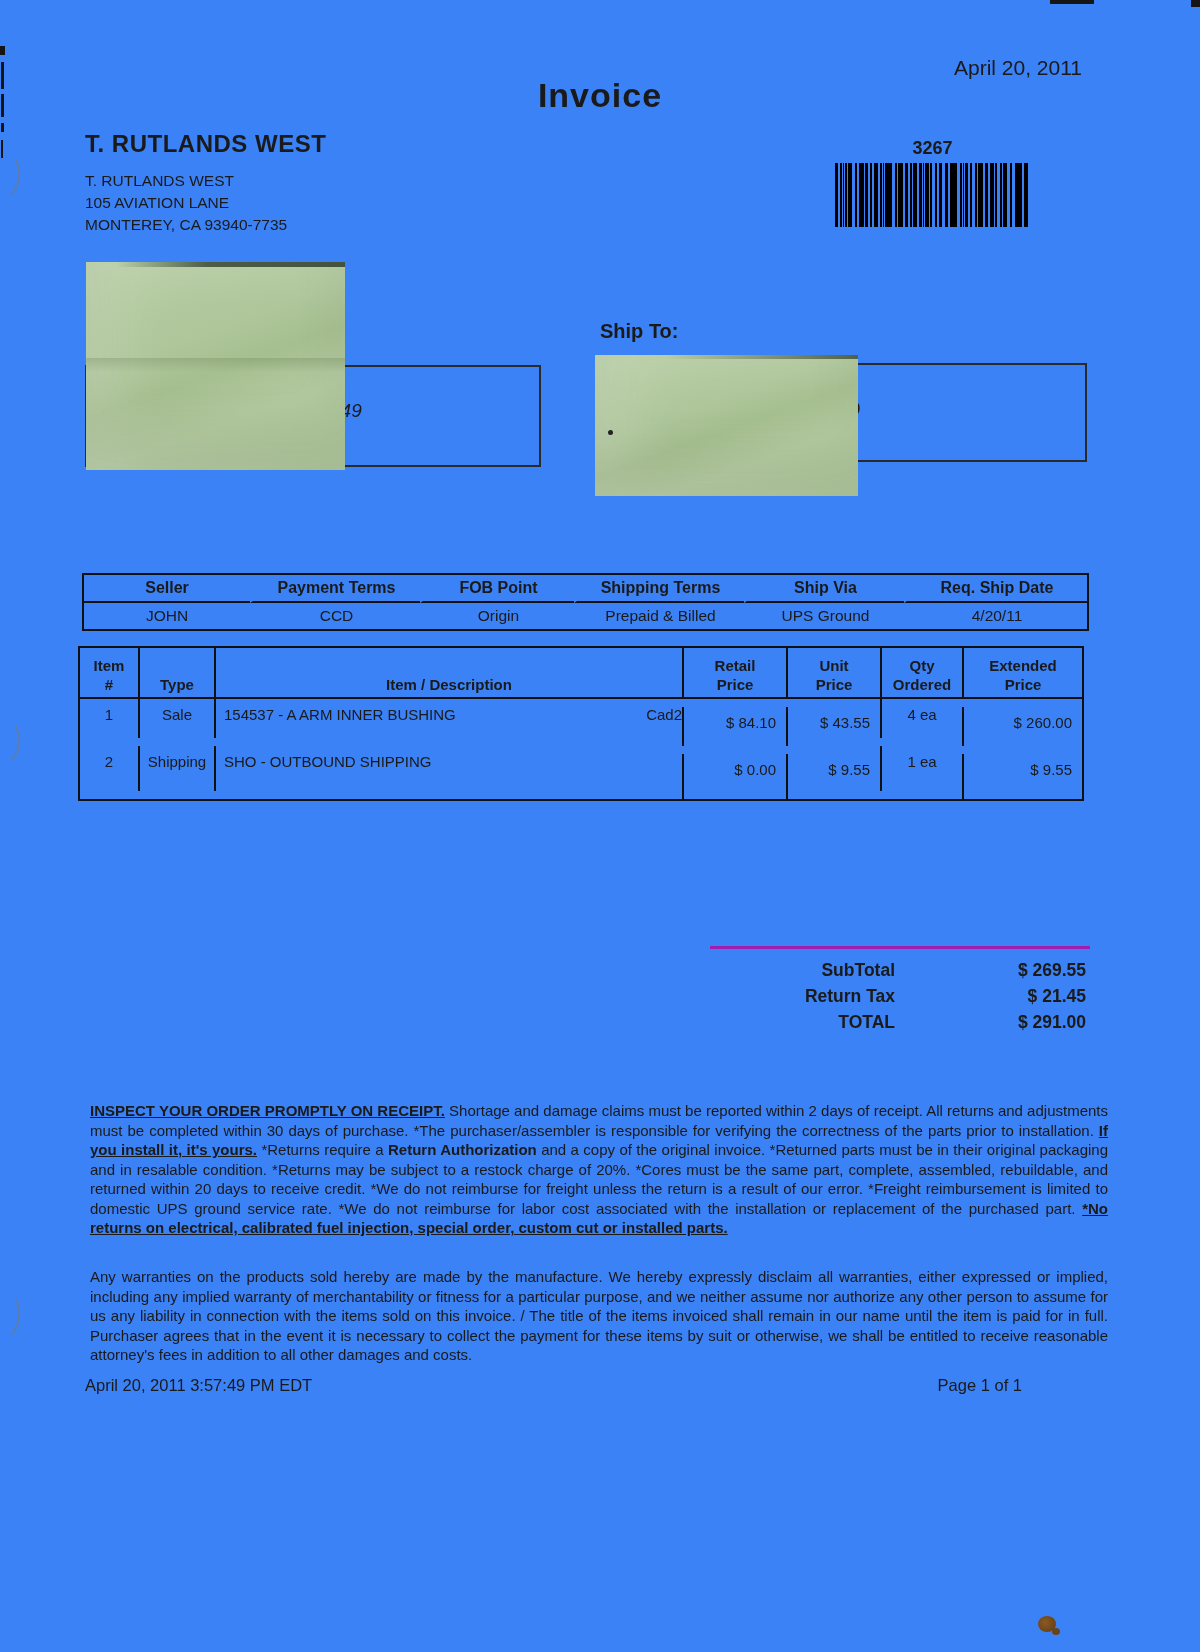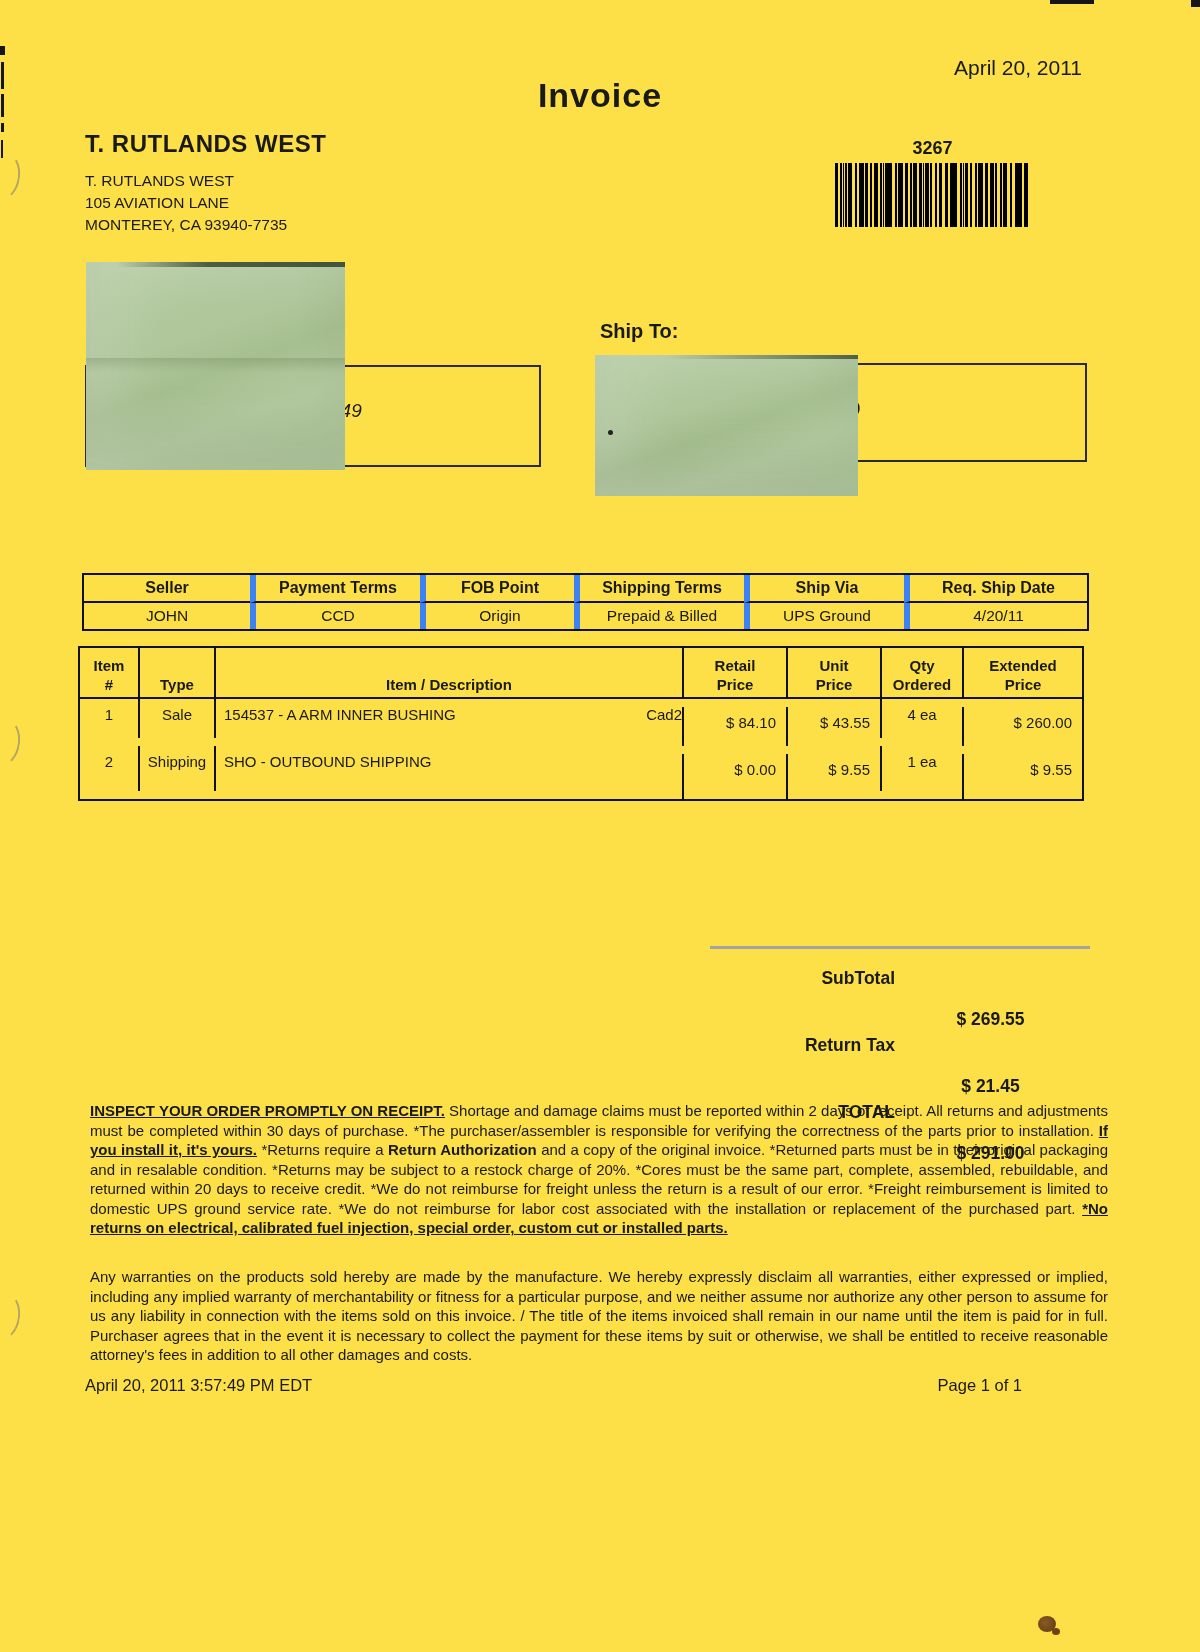--- a/index.html
+++ b/index.html
@@ -1,18 +1,18 @@
 <!DOCTYPE html>
 <html><head>
 <meta charset="utf-8">
 <style>
   html,body{margin:0;padding:0;background:#e8e8e4;}
   .page{
     position:relative;width:1200px;height:1652px;margin:0 auto;
-    background:#fde047;overflow:hidden;
+    background:#3b82f6;overflow:hidden;
     font-family:"Liberation Sans","DejaVu Sans",sans-serif;color:#1a1a1a;
   }
   .abs{position:absolute;}
 
   
   .doc-date{top:56px;right:118px;font-size:21px;}
   .doc-title{top:76px;left:0;width:1200px;text-align:center;font-size:34px;font-weight:bold;letter-spacing:1px;}
   .company-name{top:130px;left:85px;font-size:24px;font-weight:bold;letter-spacing:.5px;}
   .company-address{top:170px;left:85px;font-size:15.5px;line-height:22px;}
   .invoice-number{top:138px;left:835px;width:195px;text-align:center;font-size:18px;font-weight:bold;}
@@ -42,21 +42,21 @@
   .sticky-left::after{content:"";position:absolute;top:96px;left:0;right:0;height:14px;
     background:linear-gradient(180deg,rgba(80,100,60,.22),rgba(80,100,60,0));}
   .sticky-right{top:355px;left:595px;width:263px;height:141px;}
   .sticky-right::before{content:"";position:absolute;top:0;left:70px;right:0;height:4px;
     background:linear-gradient(90deg,rgba(40,55,35,0),rgba(40,55,35,.7));}
   .ink-dot{top:430px;left:608px;width:5px;height:5px;border-radius:50%;background:#222;z-index:4;}
 
   
   .seller-table{top:573px;left:82px;width:1003px;border:2px solid #111;
     display:grid;grid-template-columns:166px 170px 154px 170px 160px auto;}
-  .seller-table .cell{border-left:6px solid #3b82f6;display:flex;align-items:center;justify-content:center;height:26px;font-size:15.5px;}
+  .seller-table .cell{border-left:3px solid #3b82f6;display:flex;align-items:center;justify-content:center;height:26px;font-size:15.5px;}
   .seller-table .cell.first{border-left:none;}
   .seller-table .head{font-weight:bold;font-size:16px;border-bottom:2px solid #111;}
 
   
   .items-table{top:646px;left:78px;width:1002px;border:2px solid #111;
     display:grid;grid-template-columns:58px 76px 468px 104px 94px 82px auto;}
   .items-table .cell{border-left:2px solid #111;font-size:15px;}
   .items-table .cell.first{border-left:none;}
   .items-table .head{font-weight:bold;border-bottom:2px solid #111;height:46px;
     display:flex;flex-direction:column;justify-content:flex-end;align-items:center;padding-bottom:3px;line-height:19px;}
@@ -67,24 +67,24 @@
   .items-table .lft{justify-content:space-between;padding-left:8px;}
   .items-table .rgt{justify-content:flex-end;padding-right:10px;margin-top:8px;}
   .desc-note{margin-left:92px;}
 
   
   .approval-row{top:955px;left:85px;font-size:16.5px;}
   .line{display:inline-block;border-bottom:2px solid #333;height:14px;}
   .approval-line{width:288px;}
   .date-label{margin-left:24px;}
   .date-line{width:122px;}
-  .totals{top:946px;left:710px;width:380px;border-top:3px solid #a3a3a3;padding-top:16px;}
+  .totals{top:946px;left:710px;width:380px;border-top:3px solid #a21caf;padding-top:8px;}
   .totals .trow{display:grid;grid-template-columns:185px auto;font-weight:bold;font-size:17.5px;line-height:26px;}
   .totals .tlabel{text-align:right;padding-right:0;}
-  .totals .tvalue{text-align:center;padding-right:4px;margin-top:41px;}
+  .totals .tvalue{text-align:right;padding-right:4px;}
 
   
   .section-heading{width:1200px;text-align:center;font-size:17.5px;font-weight:bold;}
   .section-heading span{text-decoration:underline;}
   .policy-heading{top:1052px;left:0;}
   .body-text{left:90px;width:1018px;font-size:15px;line-height:19.5px;text-align:justify;}
   .policy-text{top:1086px;}
   .bu{font-weight:bold;text-decoration:underline;}
   .b{font-weight:bold;}
   .disclaimer-heading{top:1226px;left:0;}

